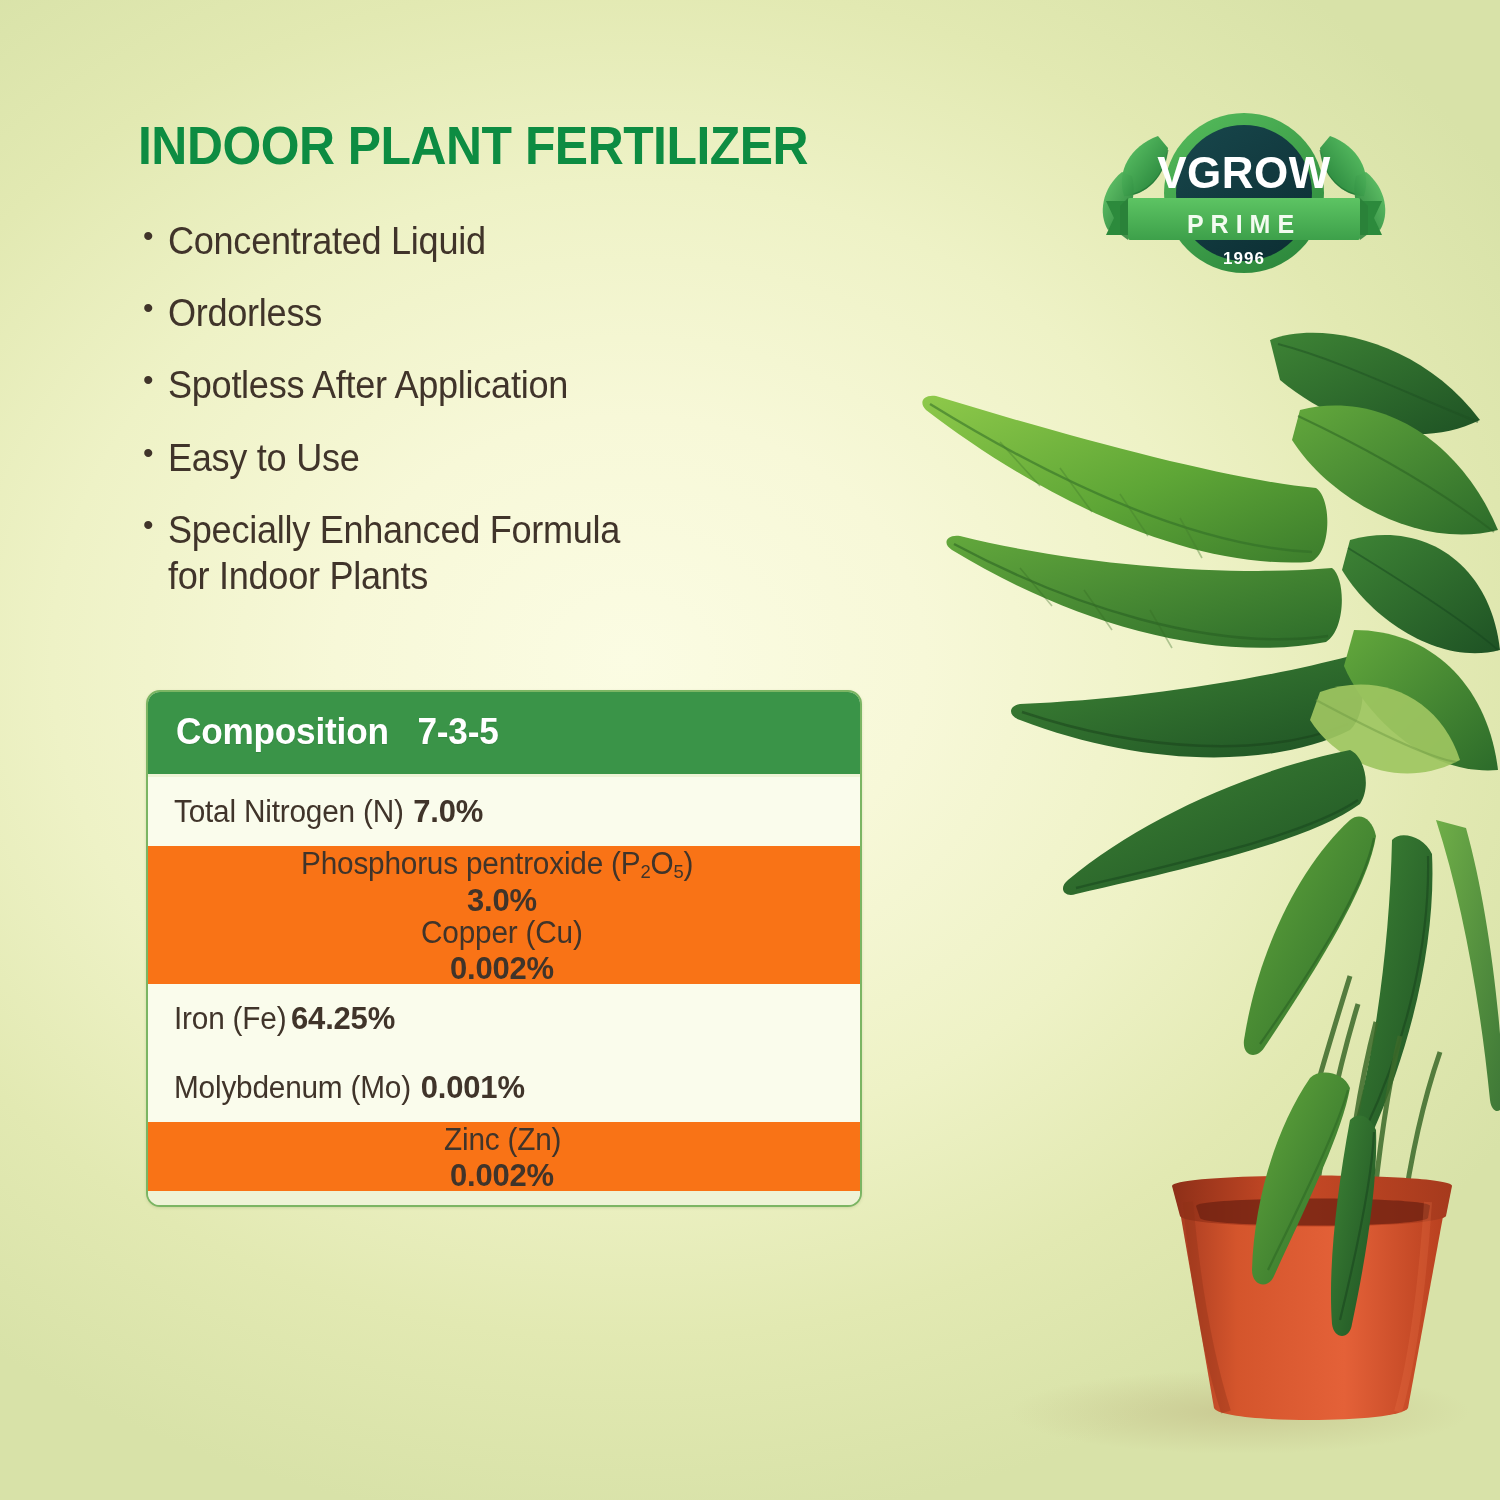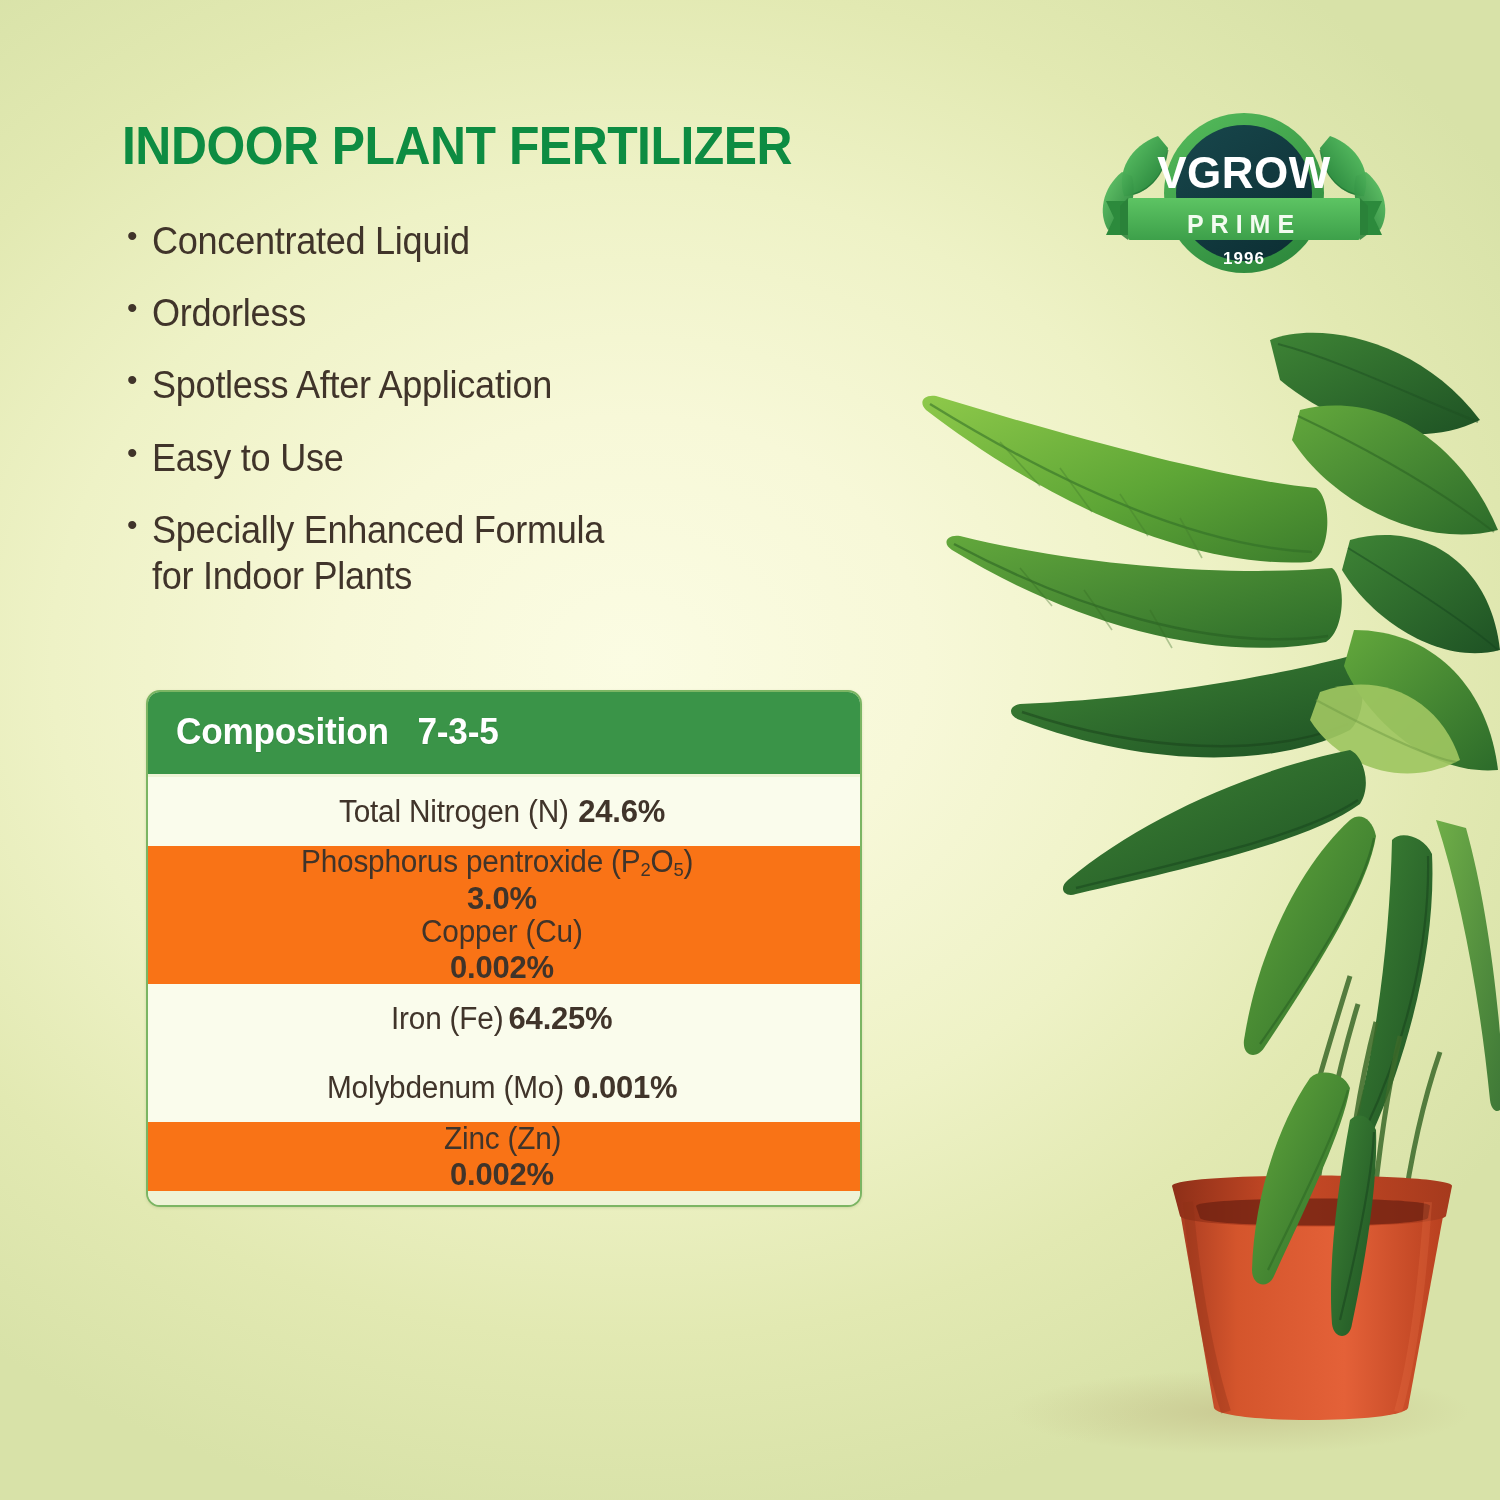--- a/index.html
+++ b/index.html
@@ -11,21 +11,21 @@
     background:
       radial-gradient(ellipse 70% 58% at 42% 44%, #fbfce3 0%, #f7f8d8 28%, #eef2c6 55%, #e2e9b2 78%, #d8e2a8 100%);
   }
 
   
   #banner { position:absolute; inset:0; }
 
   
   .left-col {
     position:absolute;
-    left:122px; top:118px; width:850px;
+    left:138px; top:118px; width:850px;
   }
   .headline {
     font-size:53px;
     font-weight:bold;
     letter-spacing:-0.5px;
     color:#0d8c42;
     font-stretch:condensed;
     transform:scaleX(0.94);
     transform-origin:left center;
     white-space:nowrap;
@@ -79,21 +79,21 @@
     letter-spacing:-0.2px;
     transform:scaleX(0.95);
     transform-origin:left center;
     white-space:nowrap;
     text-shadow:0 1px 1px rgba(0,0,0,.10);
   }
   .comp-rows { padding:3px 0 14px 0; background:#eef3d6; }
   .comp-row {
     display:flex;
     align-items:center;
-    justify-content:center;
+    justify-content:flex-start;
     padding:0 24px 0 26px;
     height:69px;
   }
   .comp-row.odd  { background:#fafcec; }
   .comp-row.even { background:#f97316;flex-direction:column; }
   .comp-label {
     color:#40342a;
     font-size:31px;
     letter-spacing:-0.2px;
     transform:scaleX(0.96);
@@ -166,21 +166,21 @@
       <div class="comp-header-text">
         <span>Composition</span>
         &nbsp;&nbsp;<span>7-3-5</span>
       </div>
     </div>
 
     <div class="comp-rows">
 
       <div class="comp-row odd">
         <span class="comp-label">Total Nitrogen (N)</span>
-        <span class="comp-value">24.6%</span>
+        <span class="comp-value">7.0%</span>
       </div>
 
       <div class="comp-row even">
         <span class="comp-label">Phosphorus pentroxide (P<sub>2</sub>O<sub>5</sub>)</span>
         <span class="comp-value">3.0%</span>
       </div>
 
 
       <div class="comp-row even">
         <span class="comp-label">Copper (Cu)</span>

